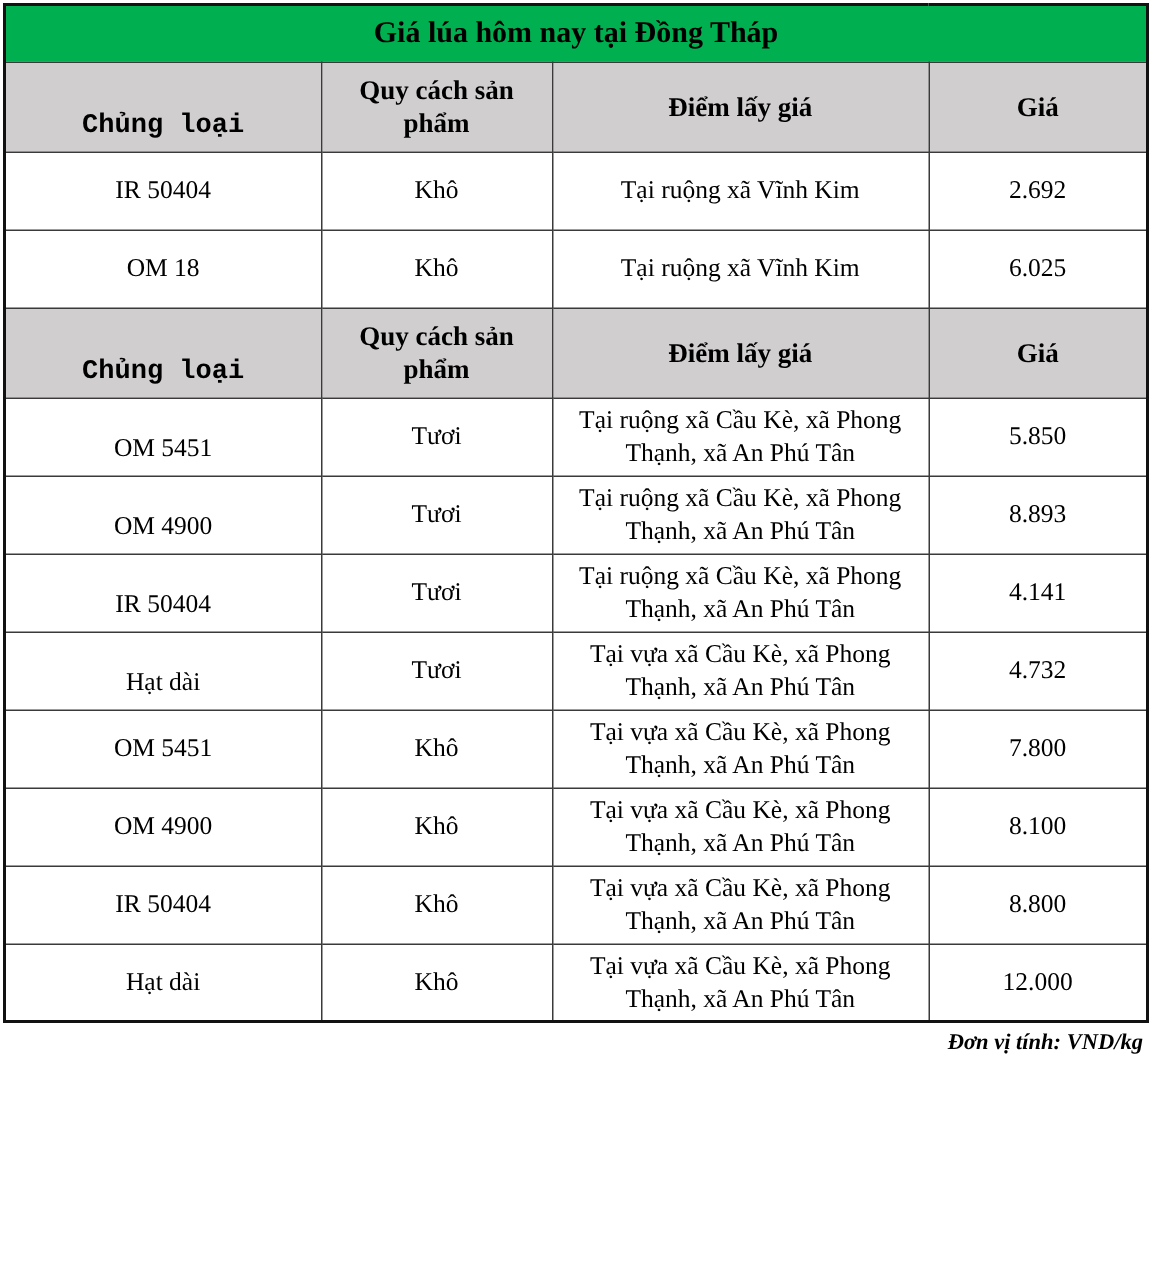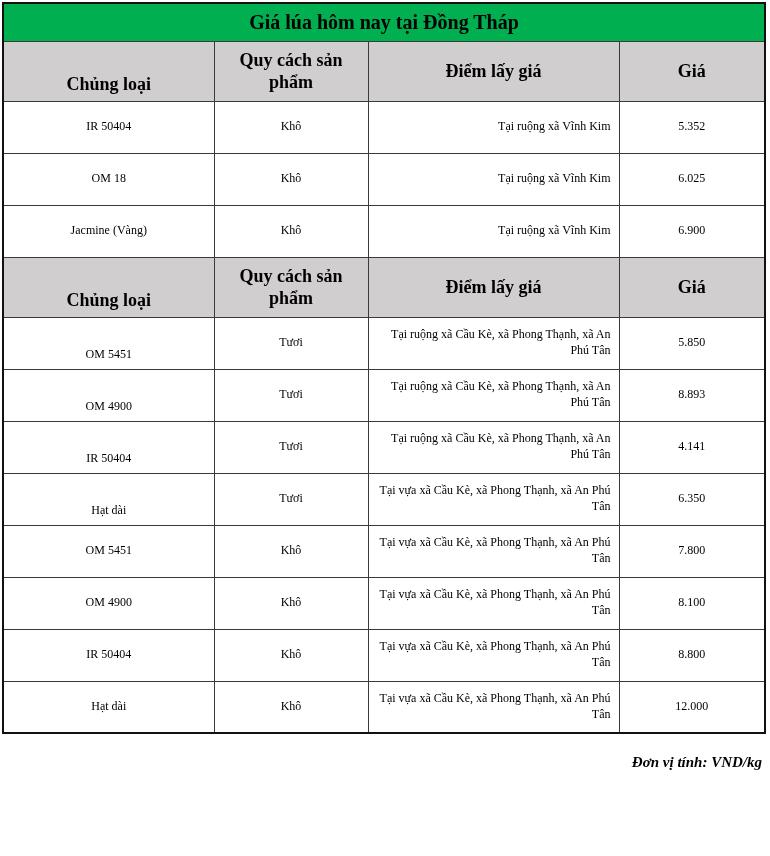--- a/index.html
+++ b/index.html
@@ -46,35 +46,36 @@
   tr.head-row th{
     background:var(--header_bg);
     font-weight:bold;
     font-size:18px;
     line-height:1.25;
     padding:0 12px;
   }
   tr.head-row th.th-variety{
     vertical-align:bottom;
     padding-bottom:5px;
+    font-family:Liberation Mono, monospace;
   }
   tr.data-row{height:52px;}
   tr.data-row td{
-    font-size:12px;
+    font-size:17px;
     line-height:1.3;
     padding:0 8px;
   }
-  td.c-loc{padding:0 10px;text-align:right;}
+  td.c-loc{padding:0 10px;}
   td.c-variety.vb{
     vertical-align:bottom;
     padding-bottom:6px;
   }
   .unit-note{
     width:762px;
-    margin-top:20px;
+    margin-top:5px;
     text-align:right;
     font-size:15px;
     font-weight:bold;
     font-style:italic;
     padding-right:2px;
   }
 </style>
 </head>
 <body>
 
@@ -94,33 +95,27 @@
       <tr class="head-row">
         <th class="th-variety">Chủng loại</th>
         <th>Quy cách sản phẩm</th>
         <th>Điểm lấy giá</th>
         <th>Giá</th>
       </tr>
       <tr class="data-row">
         <td class="c-variety">IR 50404</td>
         <td class="c-spec">Khô</td>
         <td class="c-loc">Tại ruộng xã Vĩnh Kim</td>
-        <td class="c-price">5.352</td>
+        <td class="c-price">2.692</td>
       </tr>
       <tr class="data-row">
         <td class="c-variety">OM 18</td>
         <td class="c-spec">Khô</td>
         <td class="c-loc">Tại ruộng xã Vĩnh Kim</td>
         <td class="c-price">6.025</td>
-      </tr>
-      <tr class="data-row">
-        <td class="c-variety">Jacmine (Vàng)</td>
-        <td class="c-spec">Khô</td>
-        <td class="c-loc">Tại ruộng xã Vĩnh Kim</td>
-        <td class="c-price">6.900</td>
       </tr>
 
       <tr class="head-row">
         <th class="th-variety">Chủng loại</th>
         <th>Quy cách sản phẩm</th>
         <th>Điểm lấy giá</th>
         <th>Giá</th>
       </tr>
       <tr class="data-row">
         <td class="c-variety vb">OM 5451</td>
@@ -137,21 +132,21 @@
       <tr class="data-row">
         <td class="c-variety vb">IR 50404</td>
         <td class="c-spec">Tươi</td>
         <td class="c-loc">Tại ruộng xã Cầu Kè, xã Phong Thạnh, xã An Phú Tân</td>
         <td class="c-price">4.141</td>
       </tr>
       <tr class="data-row">
         <td class="c-variety vb">Hạt dài</td>
         <td class="c-spec">Tươi</td>
         <td class="c-loc">Tại vựa xã Cầu Kè, xã Phong Thạnh, xã An Phú Tân</td>
-        <td class="c-price">6.350</td>
+        <td class="c-price">4.732</td>
       </tr>
       <tr class="data-row">
         <td class="c-variety">OM 5451</td>
         <td class="c-spec">Khô</td>
         <td class="c-loc">Tại vựa xã Cầu Kè, xã Phong Thạnh, xã An Phú Tân</td>
         <td class="c-price">7.800</td>
       </tr>
       <tr class="data-row">
         <td class="c-variety">OM 4900</td>
         <td class="c-spec">Khô</td>

